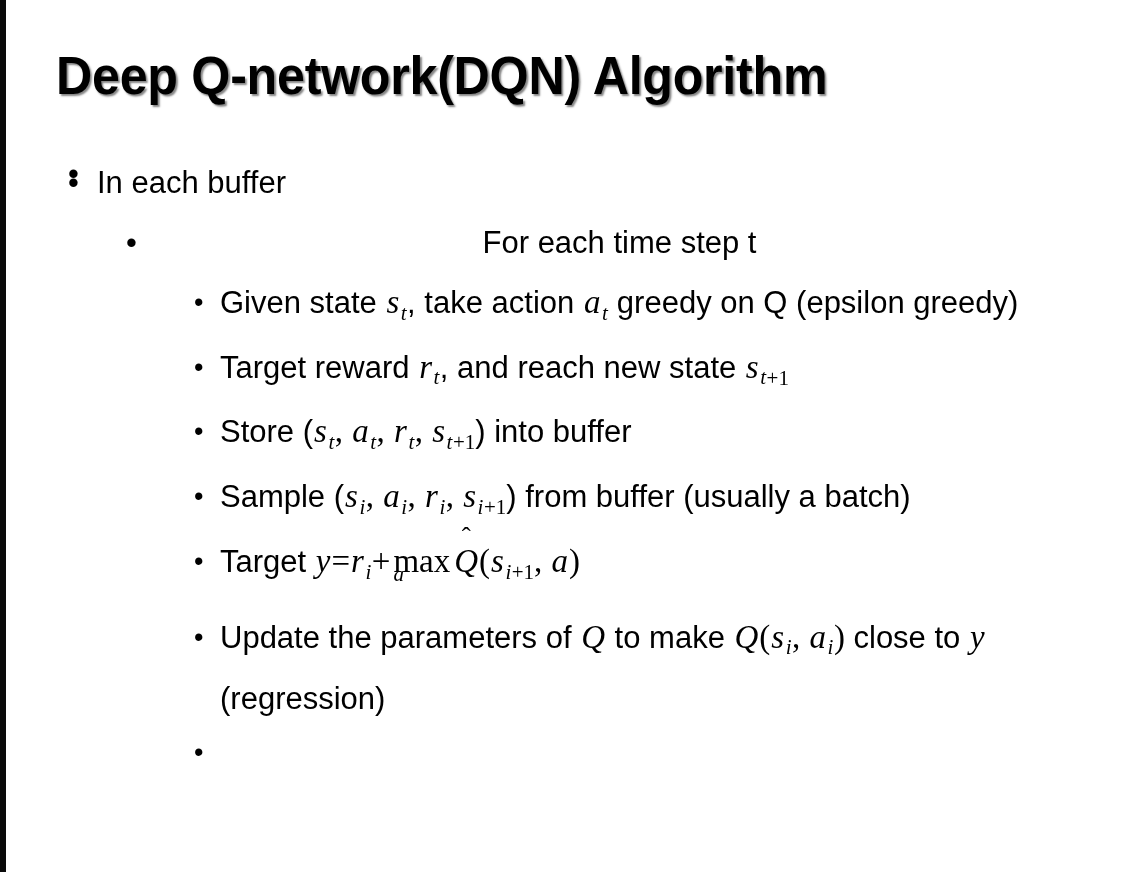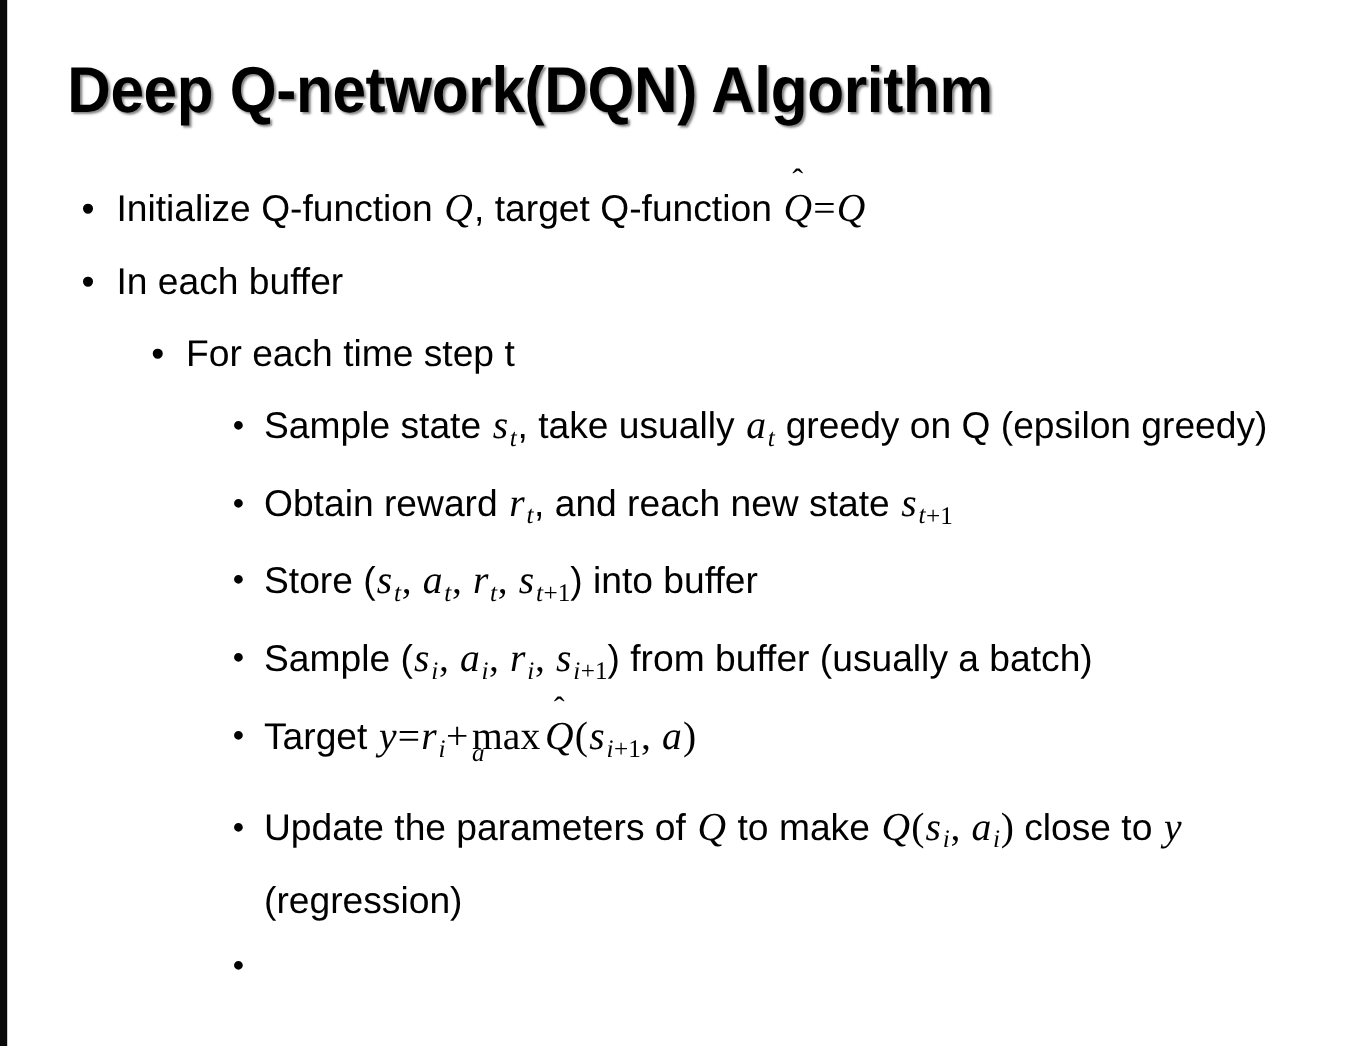--- a/index.html
+++ b/index.html
@@ -76,21 +76,21 @@
   }
 
   
   .lvl1 { margin-bottom: 9px; }
   .lvl1 .marker { left: 68px; }
   .lvl1 .content { margin-left: 97px; margin-right: 40px; }
 
   
   .lvl2 { margin-bottom: 9px; }
   .lvl2 .marker { left: 126px; }
-  .lvl2 .content { margin-left: 155px; margin-right: 40px; }
+  .lvl2 .content { margin-left: 155px; margin-right: 40px; text-align: center; }
 
   
   .lvl3 { margin-bottom: 3px; }
   .lvl3 .marker { left: 194px; font-size: 27px; }
   .lvl3 .content { margin-left: 220px; margin-right: 34px; }
 
   
   .m {
     font-family: "Liberation Serif", "DejaVu Serif", serif;
     font-style: italic;
@@ -166,41 +166,40 @@
 <div id="slide-left-edge"></div>
 
 <div id="slide">
 
   <div id="slide-title">Deep Q-network(DQN) Algorithm</div>
 
   <div id="body-list">
 
     <div class="bullet-row lvl1">
       <span class="marker">•</span>
-      <span class="content"><span>Initialize Q-function </span><span class="m">Q</span><span>, target Q-function </span><span class="qhat"><span>Q</span><span class="hat">̂</span></span><span class="m-up">=</span><span class="m">Q</span></span>
     </div>
 
     <div class="bullet-row lvl1">
       <span class="marker">•</span>
       <span class="content">In each buffer</span>
     </div>
 
     <div class="bullet-row lvl2">
       <span class="marker">•</span>
       <span class="content">For each time step t</span>
     </div>
 
     <div class="bullet-row lvl3">
       <span class="marker">•</span>
-      <span class="content"><span>Sample state </span><span class="m">s</span><span class="sub">t</span><span>, take usually </span><span class="m">a</span><span class="sub">t</span><span> greedy on Q (epsilon greedy)</span></span>
-    </div>
-
-    <div class="bullet-row lvl3">
-      <span class="marker">•</span>
-      <span class="content"><span>Obtain reward </span><span class="m">r</span><span class="sub">t</span><span>, and reach new state </span><span class="m">s</span><span class="sub">t</span><span class="sub-up">+1</span></span>
+      <span class="content"><span>Given state </span><span class="m">s</span><span class="sub">t</span><span>, take action </span><span class="m">a</span><span class="sub">t</span><span> greedy on Q (epsilon greedy)</span></span>
+    </div>
+
+    <div class="bullet-row lvl3">
+      <span class="marker">•</span>
+      <span class="content"><span>Target reward </span><span class="m">r</span><span class="sub">t</span><span>, and reach new state </span><span class="m">s</span><span class="sub">t</span><span class="sub-up">+1</span></span>
     </div>
 
     <div class="bullet-row lvl3">
       <span class="marker">•</span>
       <span class="content"><span>Store (</span><span class="m">s</span><span class="sub">t</span><span class="m-punc">, </span><span class="m">a</span><span class="sub">t</span><span class="m-punc">, </span><span class="m">r</span><span class="sub">t</span><span class="m-punc">, </span><span class="m">s</span><span class="sub">t</span><span class="sub-up">+1</span><span>) into buffer</span></span>
     </div>
 
     <div class="bullet-row lvl3">
       <span class="marker">•</span>
       <span class="content"><span>Sample (</span><span class="m">s</span><span class="sub">i</span><span class="m-punc">, </span><span class="m">a</span><span class="sub">i</span><span class="m-punc">, </span><span class="m">r</span><span class="sub">i</span><span class="m-punc">, </span><span class="m">s</span><span class="sub">i</span><span class="sub-up">+1</span><span>) from buffer (usually a batch)</span></span>

